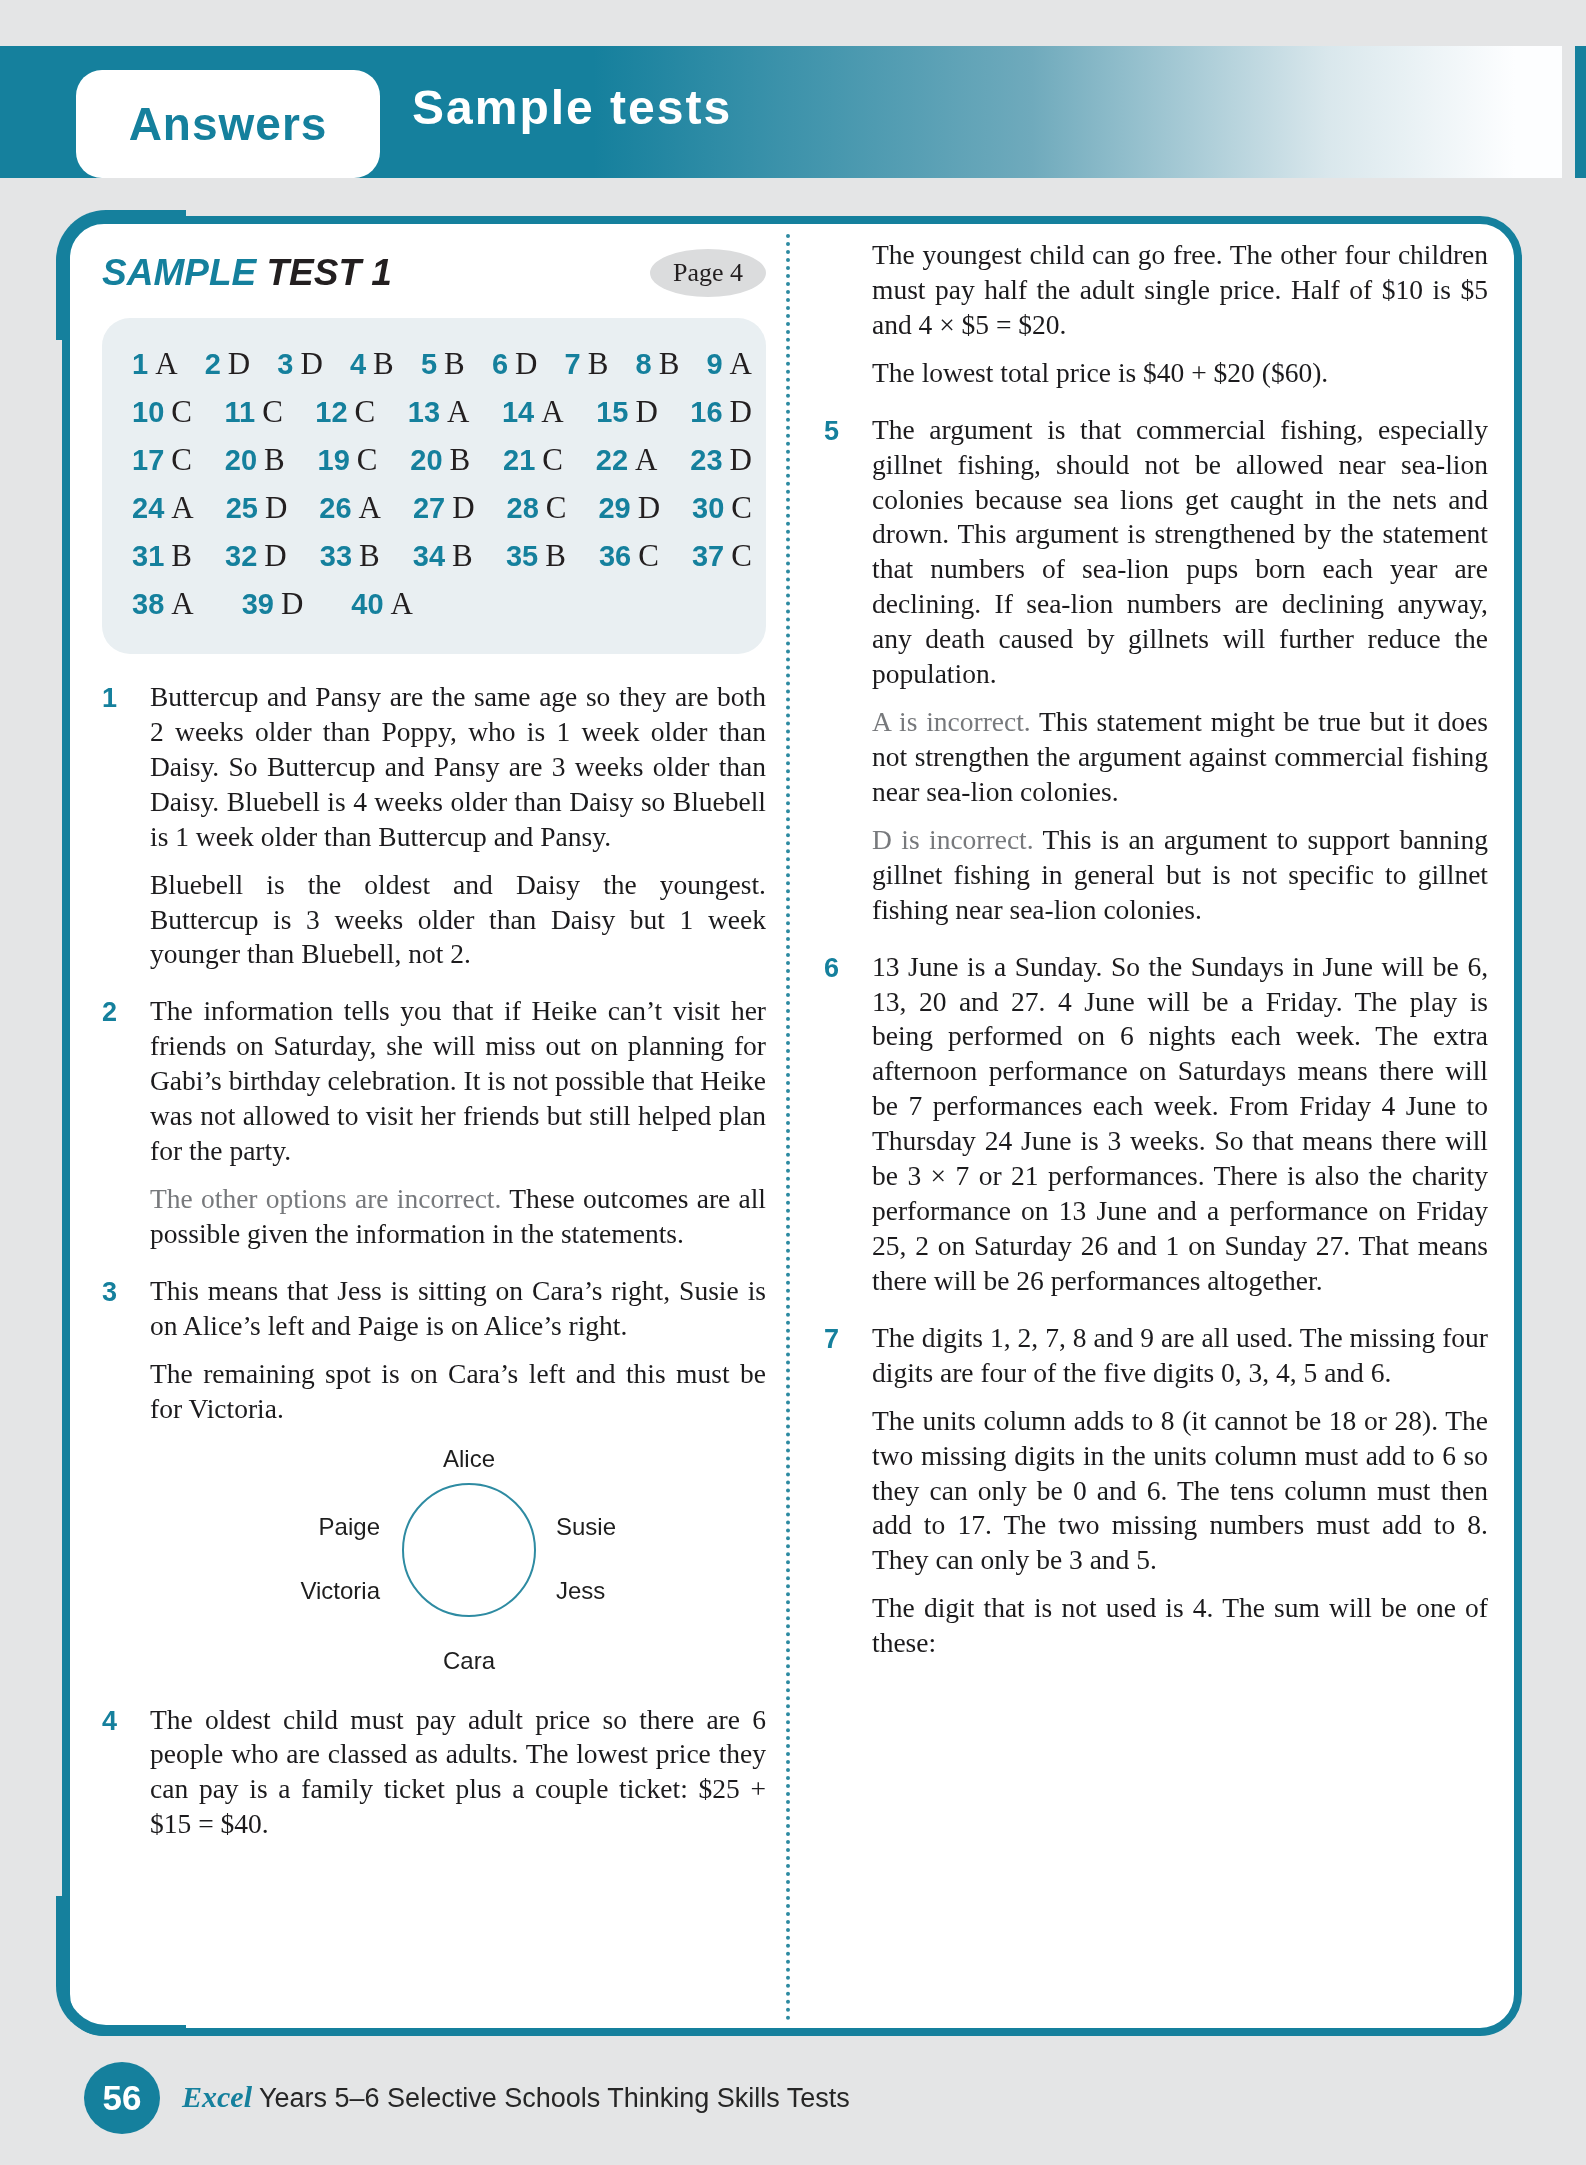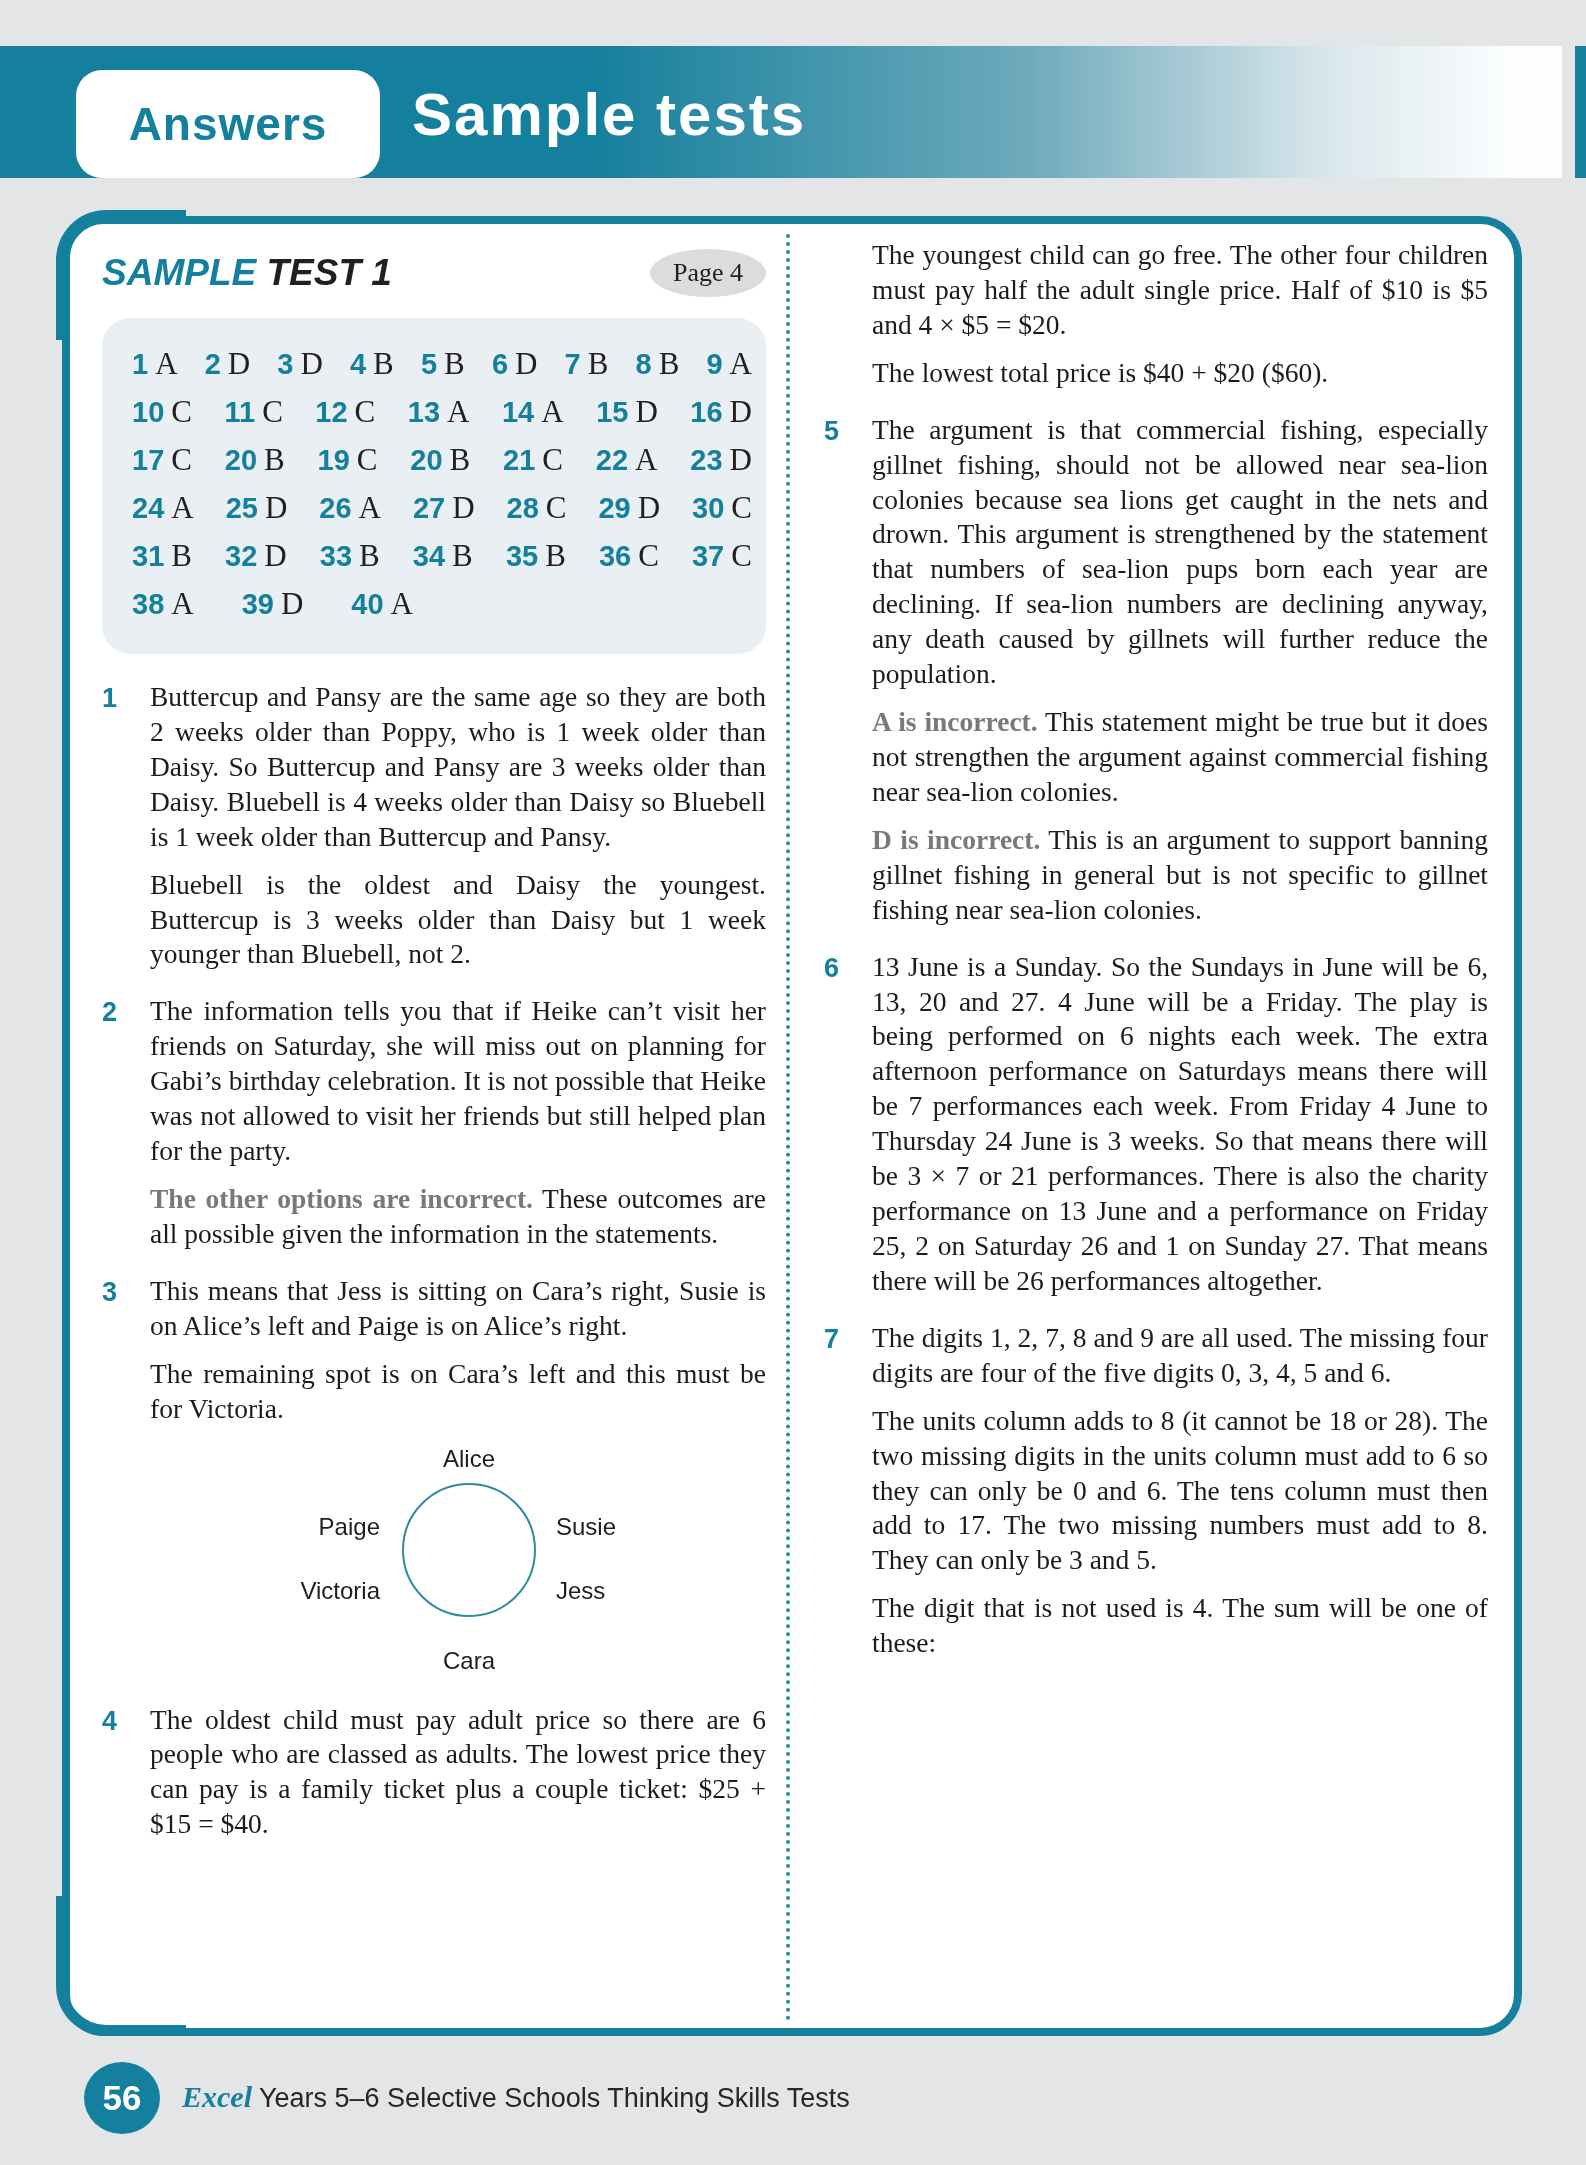--- a/index.html
+++ b/index.html
@@ -8,21 +8,21 @@
 
   
   .banner{position:absolute;left:0;top:46px;width:1562px;height:132px;
     background:linear-gradient(90deg,#15809d 0%,#15809d 38%,#6faabc 66%,#d9e7ec 85%,#fdfeff 97%);}
   .banner-bleed{position:absolute;left:1575px;top:46px;width:11px;height:132px;background:#15809d;}
   .answers-pill{position:absolute;left:76px;top:70px;width:304px;height:108px;background:#ffffff;
     border-radius:26px;display:flex;align-items:center;justify-content:center;}
   .answers-pill span{font-family:"Liberation Sans",sans-serif;font-weight:bold;font-size:46px;
     color:#15809d;letter-spacing:1px;}
   .banner-title{position:absolute;left:412px;top:80px;font-family:"Liberation Sans",sans-serif;
-    font-weight:bold;font-size:60px;color:#ffffff;letter-spacing:2px;}
+    font-weight:bold;font-size:48px;color:#ffffff;letter-spacing:2px;}
 
   
   .content-box{position:absolute;left:62px;top:216px;width:1460px;height:1820px;background:#ffffff;
     border:8px solid #15809d;border-radius:42px;box-sizing:border-box;}
   .corner-accent-tl{position:absolute;left:56px;top:210px;width:130px;height:130px;
     border-top:11px solid #15809d;border-left:11px solid #15809d;border-top-left-radius:50px;
     box-sizing:border-box;pointer-events:none;}
   .corner-accent-bl{position:absolute;left:56px;top:1896px;width:130px;height:140px;
     border-bottom:11px solid #15809d;border-left:11px solid #15809d;border-bottom-left-radius:50px;
     box-sizing:border-box;pointer-events:none;}
@@ -52,21 +52,21 @@
   .ans .ql{font-family:"Liberation Serif",serif;font-size:31px;color:#231f20;margin-left:7px;}
 
   
   .item{display:flex;margin-top:22px;}
   .item:first-child{margin-top:0;}
   .inum{flex:none;width:48px;font-family:"Liberation Sans",sans-serif;font-weight:bold;
     font-size:27px;color:#15809d;padding-top:3px;}
   .ibody{flex:1;min-width:0;}
   .ibody p{margin:0 0 13px 0;font-size:27.5px;line-height:1.27;color:#1c1b1d;text-align:justify;}
   .ibody p:last-child{margin-bottom:0;}
-  .lead{font-weight:bold;color:#77797c;}
+  .lead{font-weight:normal;color:#77797c;}
 
   
   .diagram{position:relative;height:232px;margin:18px 0 4px 0;
     font-family:"Liberation Sans",sans-serif;font-size:24px;color:#1e1e1e;text-align:left;}
   .dg-circle{position:absolute;left:252px;top:38px;width:134px;height:134px;border:2px solid #2e8ba2;
     border-radius:50%;box-sizing:border-box;}
   .dg-label{position:absolute;white-space:nowrap;}
   .dg-top{left:252px;top:0px;width:134px;text-align:center;}
   .dg-ul{left:80px;top:68px;width:150px;text-align:right;}
   .dg-ur{left:406px;top:68px;}

